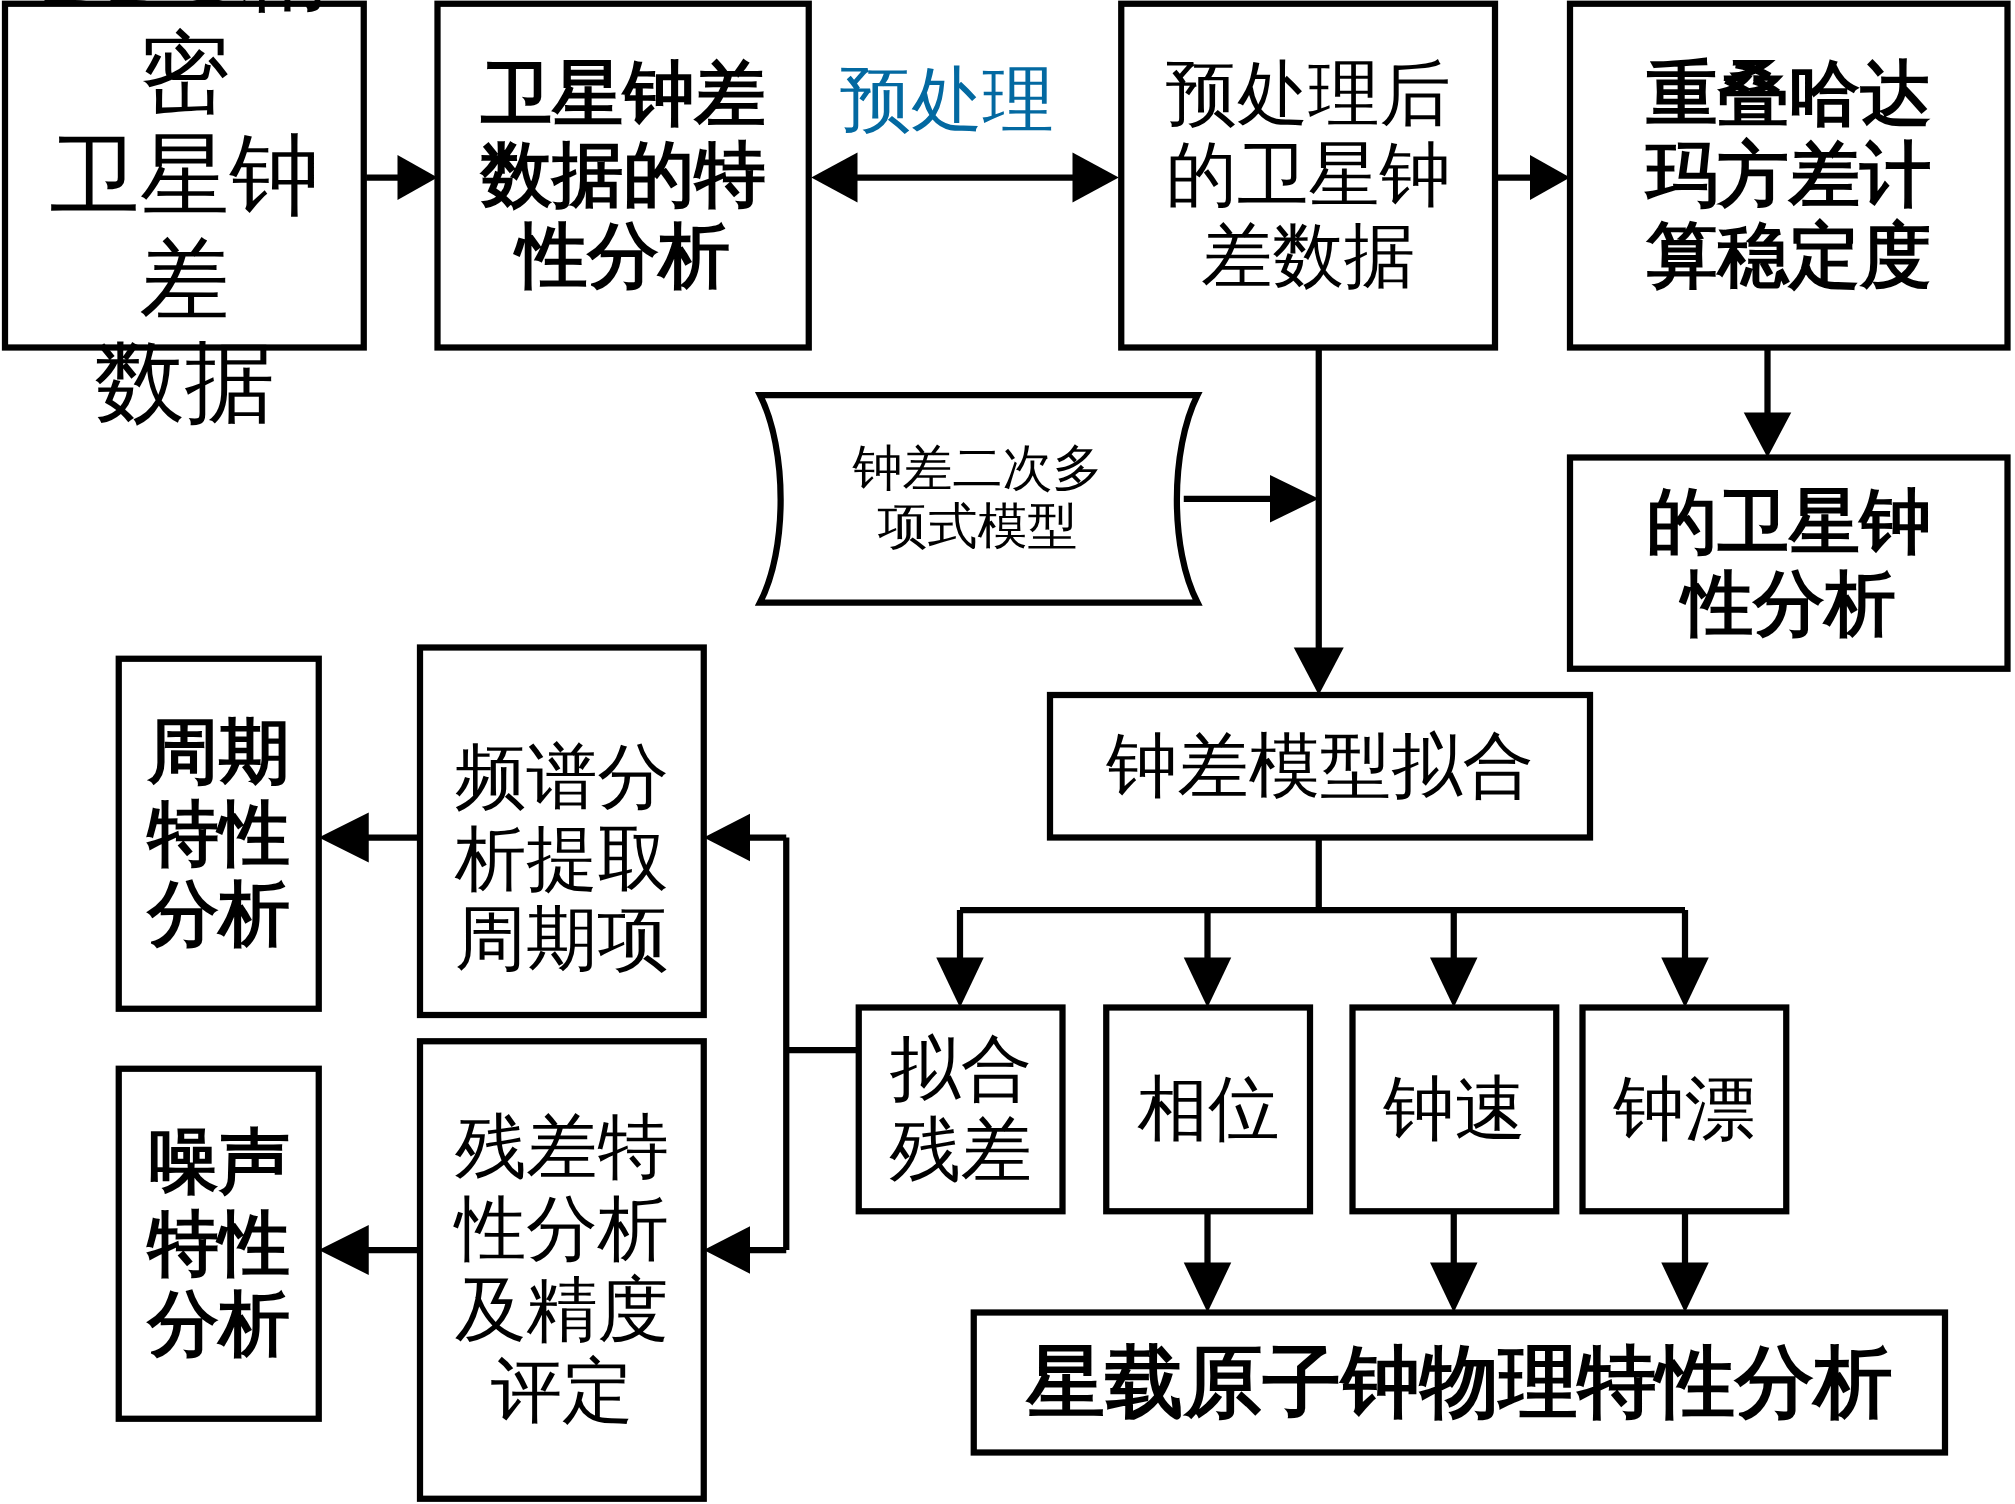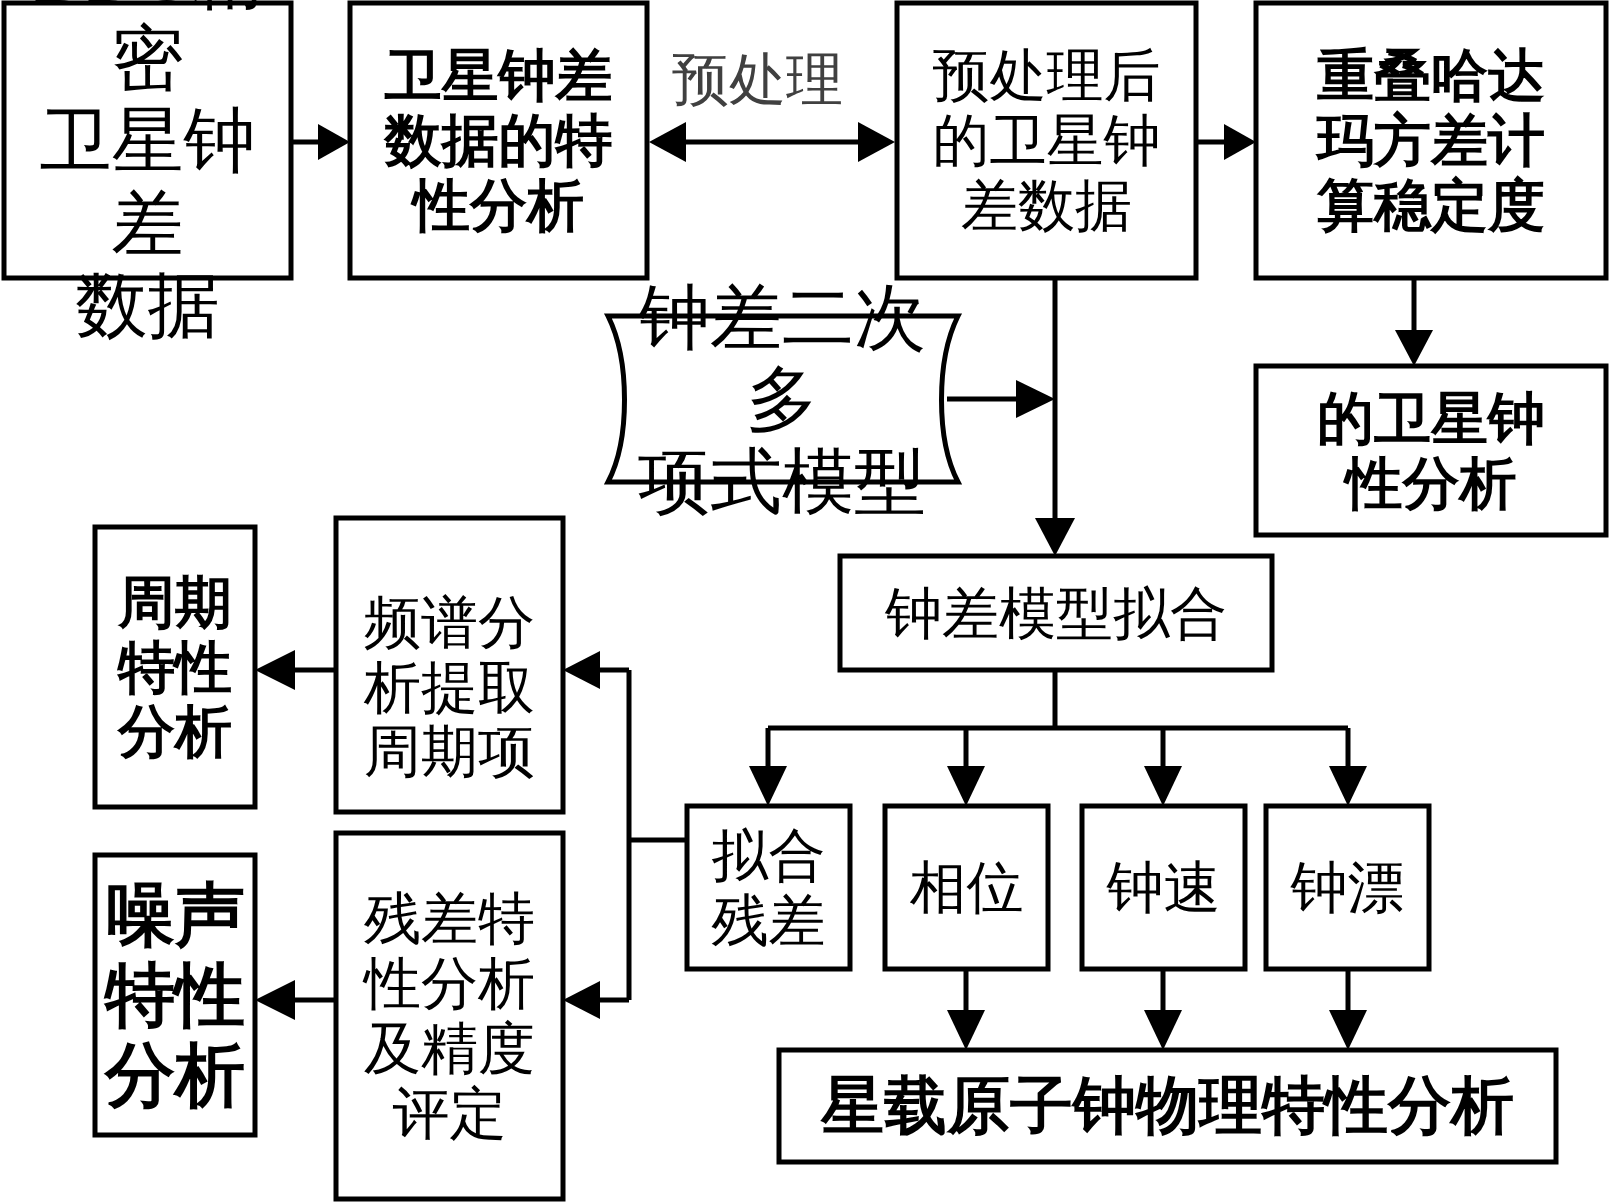--- a/index.html
+++ b/index.html
@@ -57,21 +57,21 @@
     line-height: 1.14;
     letter-spacing: 0px;
     white-space: pre-line;
     box-sizing: border-box;
     user-select: none;
   }
   .lbl-regular { font-weight: 400; }
   .lbl-bold { font-weight: 700; }
   .edge-label {
     position: absolute;
-    color: #404040;
+    color: #0369a1;
     font-family: "DejaVu Serif", "Liberation Serif", serif;
     font-weight: 400;
     white-space: nowrap;
     user-select: none;
   }
 </style>
 </head>
 <body>
 
 <div id="flow-root">
@@ -171,21 +171,21 @@
 的卫星钟
 差数据</div>
 
   <div class="node-label lbl-bold" style="left:1256px; top:3px; width:350px; height:275px; font-size:57px;">重叠哈达
 玛方差计
 算稳定度</div>
 
   <div class="node-label lbl-bold" style="left:1256px; top:366px; width:350px; height:169px; font-size:57px;">的卫星钟
 性分析</div>
 
-  <div class="node-label lbl-regular" style="left:612px; top:314px; width:340px; height:170px; font-size:72px;">钟差二次多
+  <div class="node-label lbl-regular" style="left:612px; top:314px; width:340px; height:170px; font-size:40px;">钟差二次多
 项式模型</div>
 
   <div class="node-label lbl-regular" style="left:840px; top:556px; width:432px; height:114px; font-size:57px;">钟差模型拟合</div>
 
   <div class="node-label lbl-regular" style="left:687px; top:806px; width:163px; height:163px; font-size:57px;">拟合
 残差</div>
 
   <div class="node-label lbl-regular" style="left:885px; top:806px; width:163px; height:163px; font-size:57px;">相位</div>
 
   <div class="node-label lbl-regular" style="left:1082px; top:806px; width:163px; height:163px; font-size:57px;">钟速</div>
@@ -200,19 +200,19 @@
 
   <div class="node-label lbl-bold" style="left:95px; top:527px; width:160px; height:280px; font-size:57px;">周期
 特性
 分析</div>
 
   <div class="node-label lbl-regular" style="left:336px; top:833px; width:227px; height:366px; font-size:57px;">残差特
 性分析
 及精度
 评定</div>
 
-  <div class="node-label lbl-bold" style="left:95px; top:855px; width:160px; height:280px; font-size:70px;">噪声
+  <div class="node-label lbl-bold" style="left:95px; top:855px; width:160px; height:280px; font-size:57px;">噪声
 特性
 分析</div>
 
   <div class="edge-label" style="left:672px; top:42px; font-size:57px;">预处理</div>
 
 </div>
 
 </body></html>

